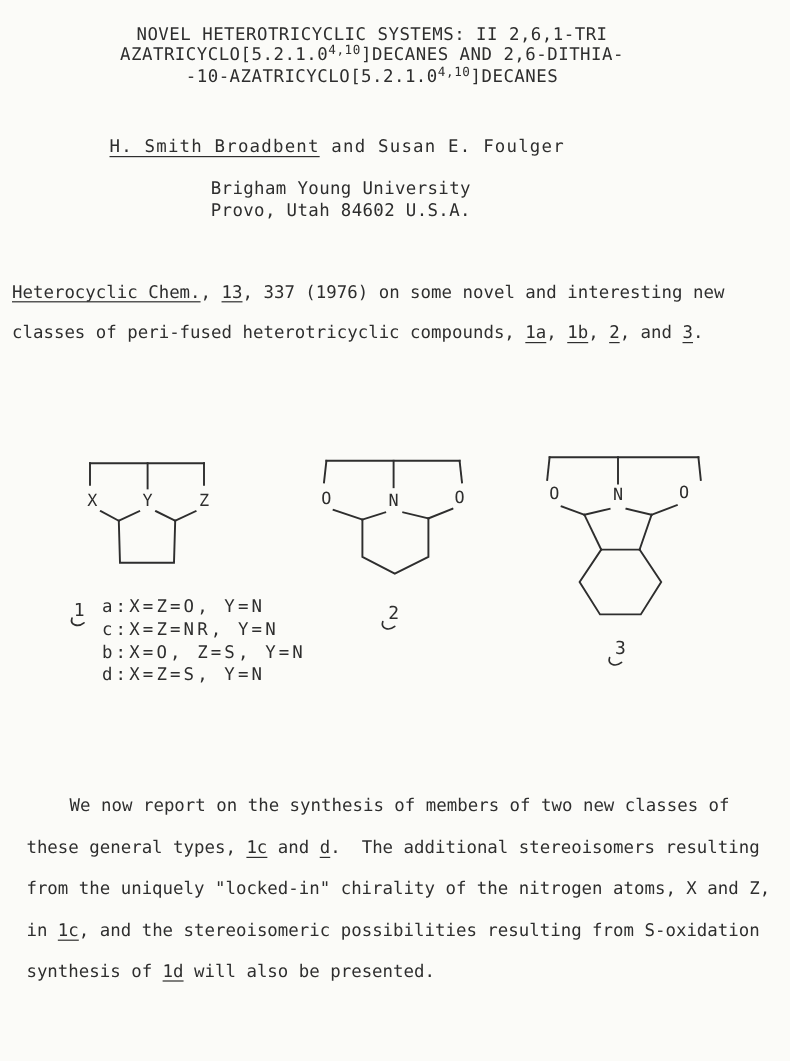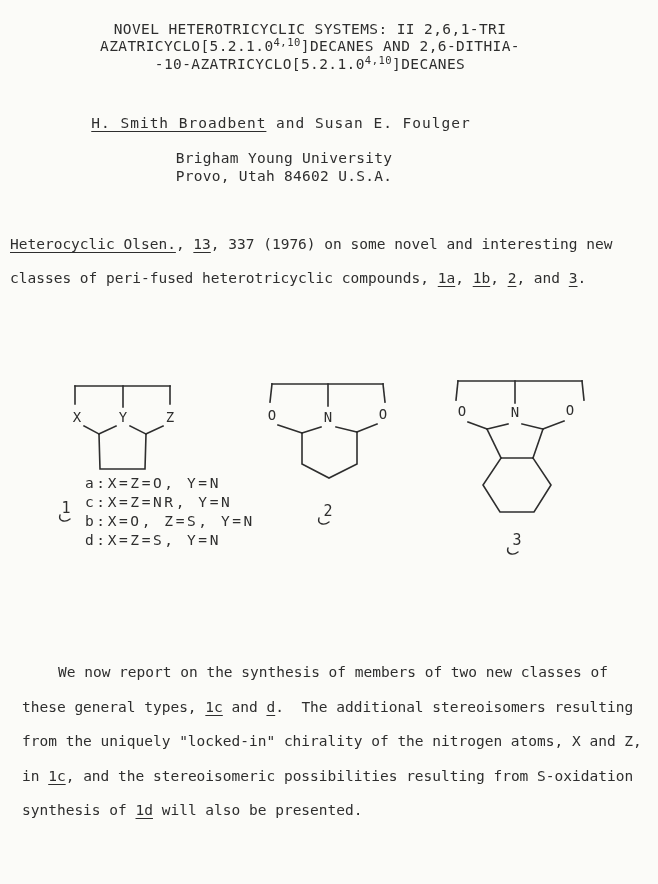--- a/index.html
+++ b/index.html
@@ -16,21 +16,21 @@
   .sup{font-size:10.5px;position:relative;top:-5px;letter-spacing:0.5px;}
 
   #title-block{left:0;top:21px;width:620px;text-align:center;line-height:17px;font-size:14.5px;letter-spacing:0.4px;}
   #author-line{left:0;top:115px;width:562px;text-align:center;font-size:14.5px;letter-spacing:1px;}
   #affiliation-block{left:0;top:150px;width:568px;text-align:center;line-height:17.5px;font-size:14.5px;letter-spacing:0.3px;}
 
   #paragraph-1{left:10px;top:227px;width:648px;line-height:34px;}
   #paragraph-2{left:10px;top:655px;width:648px;line-height:34.5px;margin-left:12px;}
   .ind{text-indent:36px;}
 
-  #compound-list{left:85px;top:474px;line-height:19px;font-size:14.5px;letter-spacing:2.6px;}
+  #compound-list{left:85px;top:497px;line-height:19px;font-size:14.5px;letter-spacing:2.6px;}
 
   svg.fig{position:absolute;overflow:visible;}
   svg.fig path{stroke:#2e2e2e;stroke-width:1.6;fill:none;stroke-linecap:square;}
   svg.fig path.squiggle{stroke-width:1.4;stroke-linecap:round;}
   svg.fig text{font-family:"DejaVu Sans Mono", monospace;fill:#2e2e2e;font-size:14px;text-anchor:middle;}
   svg.fig text.fig-num{font-size:15px;}
 </style>
 </head>
 <body>
 
@@ -41,21 +41,21 @@
 </div>
 
 <div id="author-line" class="abs tline"><span class="ul">H. Smith Broadbent</span><span> and </span><span>Susan E. Foulger</span></div>
 
 <div id="affiliation-block" class="abs">
   <div class="tline">Brigham Young University</div>
   <div class="tline">Provo, Utah 84602 U.S.A.</div>
 </div>
 
 <div id="paragraph-1" class="abs body-fs">
-  <div class="tline"><span class="ul">Heterocyclic Olsen.</span><span>, </span><span class="ul">13</span><span>, 337 (1976) on some novel and interesting new</span></div>
+  <div class="tline"><span class="ul">Heterocyclic Chem.</span><span>, </span><span class="ul">13</span><span>, 337 (1976) on some novel and interesting new</span></div>
   <div class="tline"><span>classes of peri-fused heterotricyclic compounds, </span><span class="ul">1a</span><span>, </span><span class="ul">1b</span><span>, </span><span class="ul">2</span><span>, and </span><span class="ul">3</span><span>.</span></div>
 </div>
 
 <svg class="fig abs" style="left:55px;top:370px;" width="175" height="155" viewBox="55 370 175 155">
   <path d="M75,386 L170,386"></path>
   <path d="M75,386 L75,404"></path>
   <path d="M123,386 L123,407"></path>
   <path d="M170,386 L170,404"></path>
   <text x="77" y="422">X</text>
   <text x="123" y="422">Y</text>

